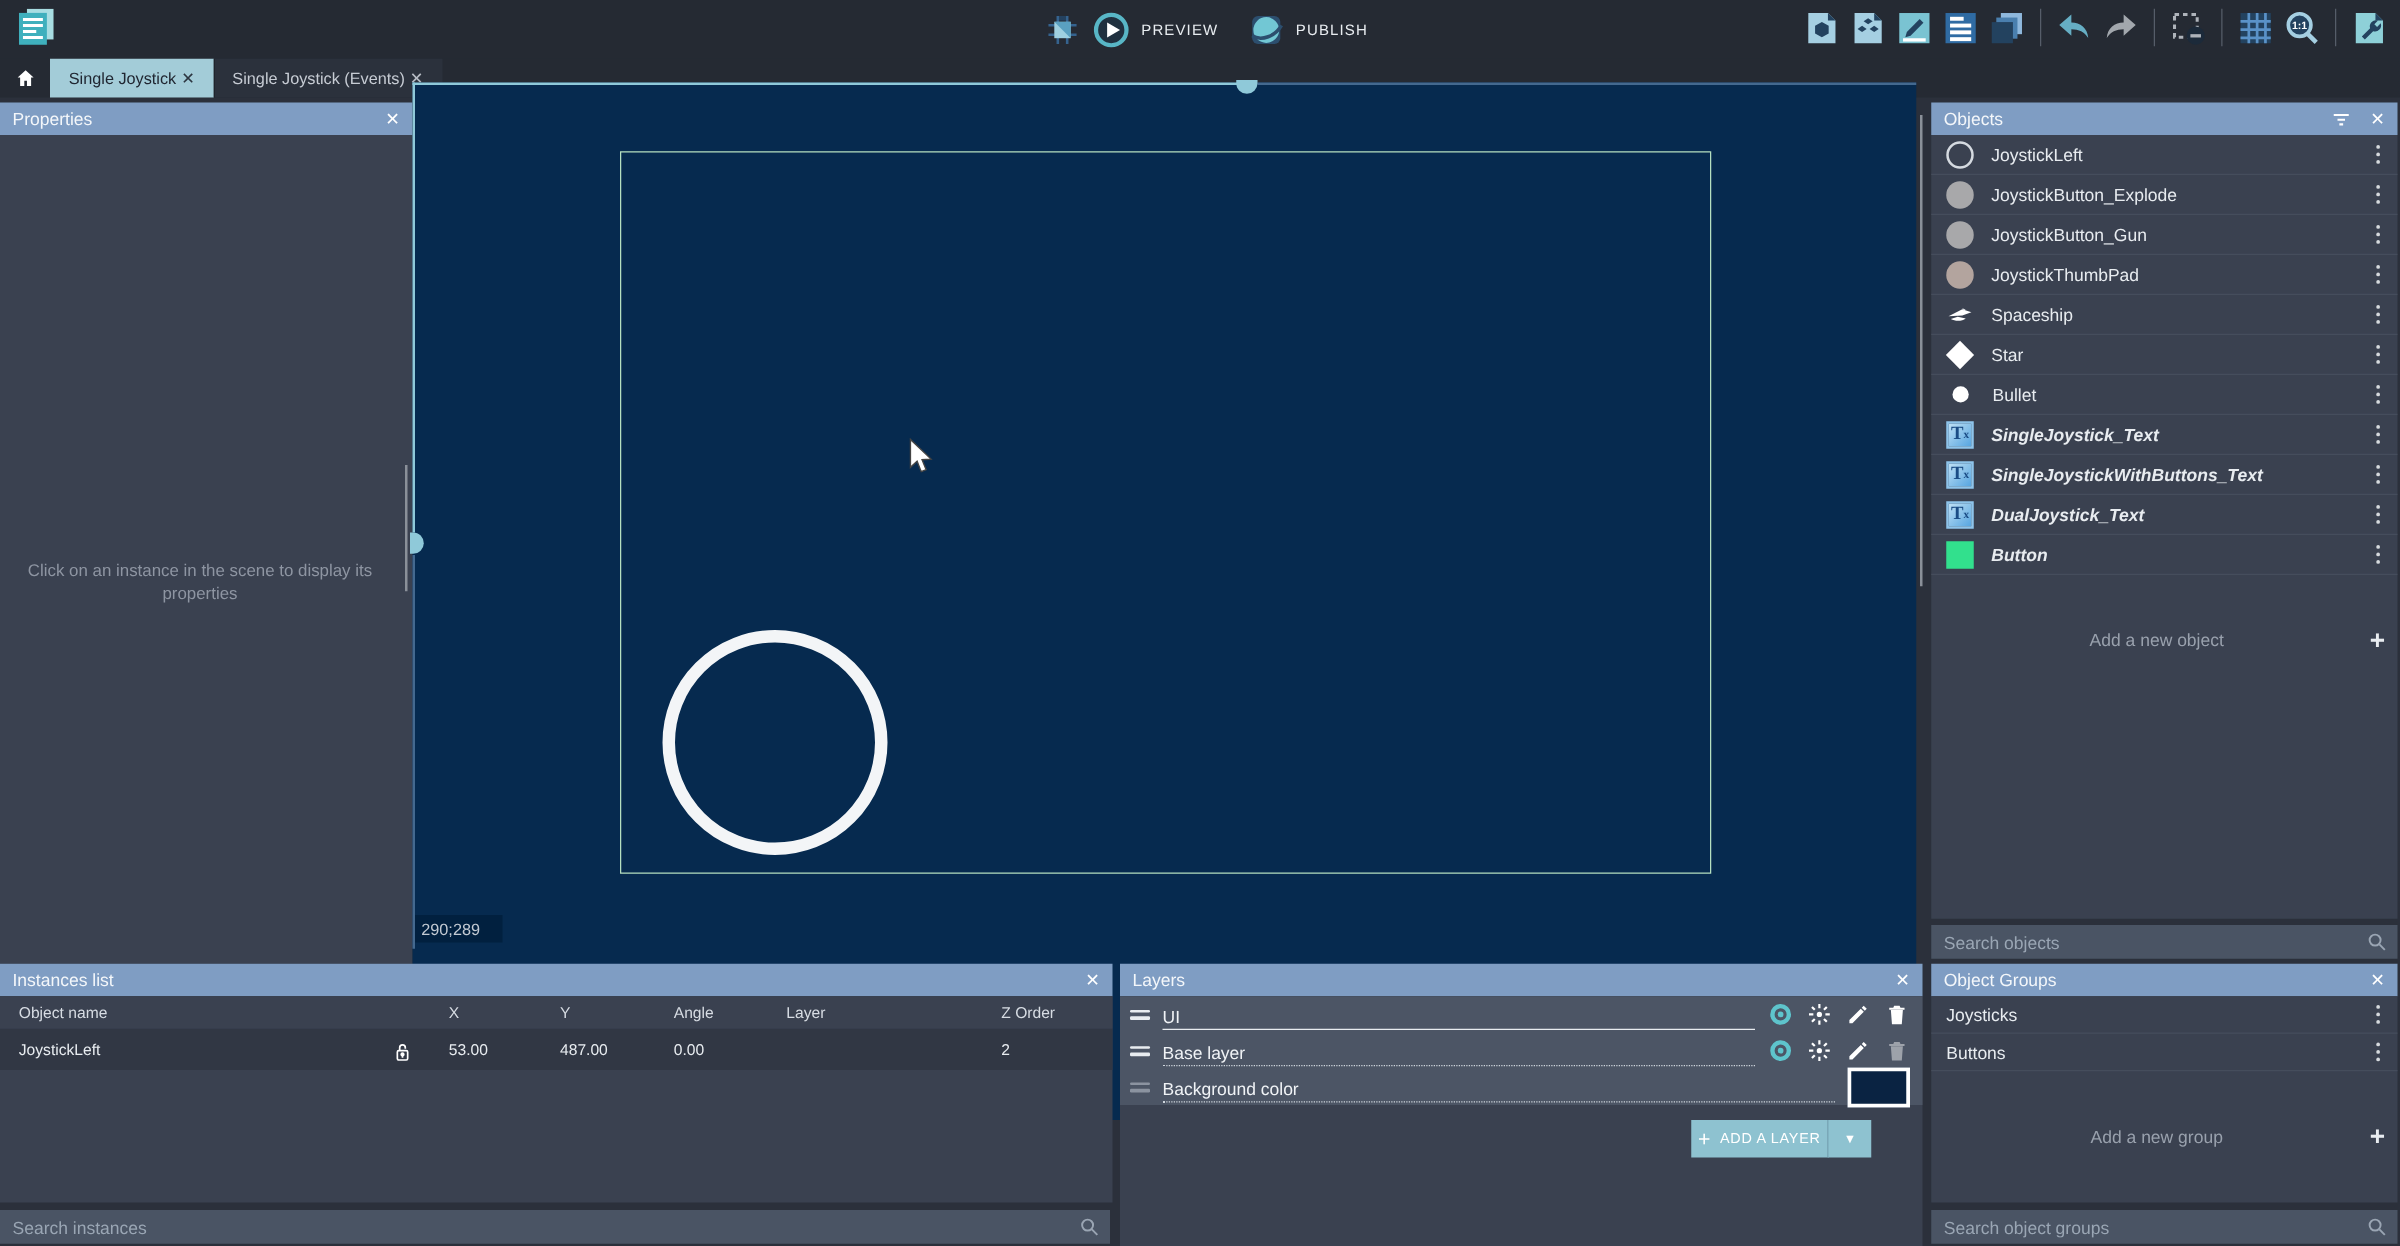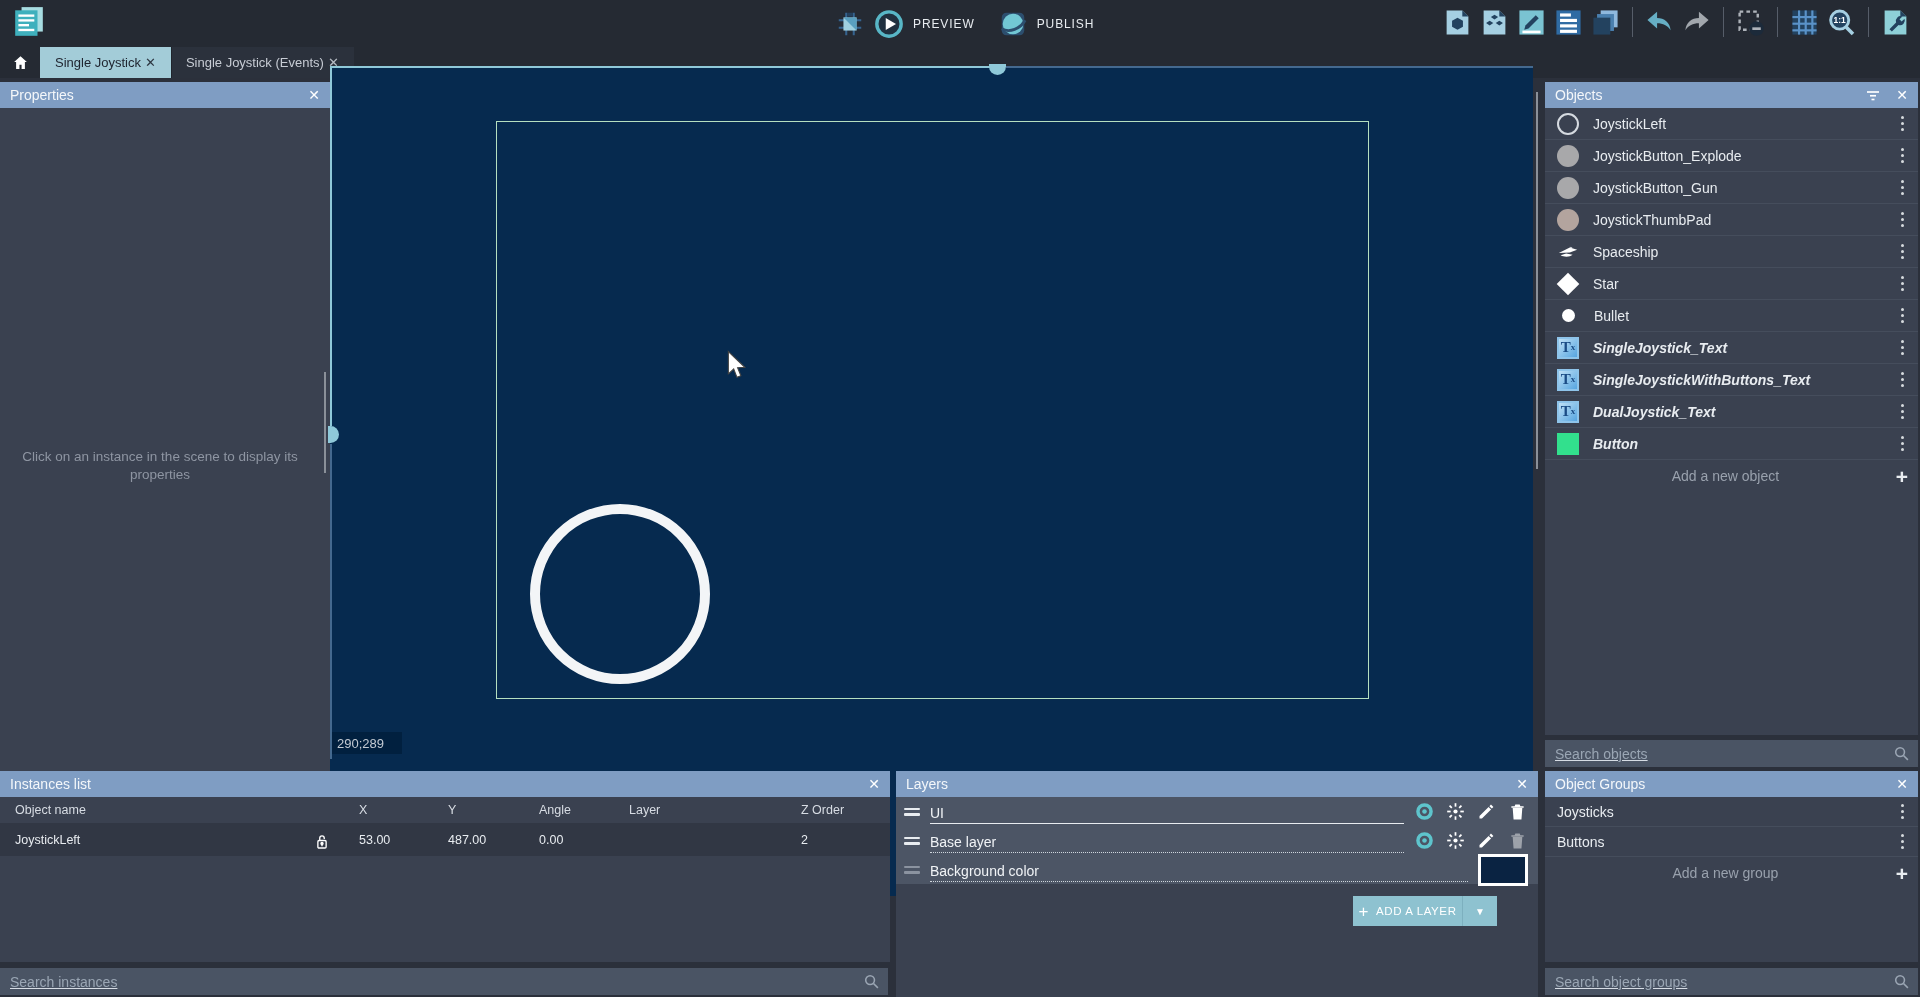--- a/index.html
+++ b/index.html
@@ -66,26 +66,26 @@
   .oi.gc{background:#a8a8aa;border-radius:50%;}
   .oi.tc{background:#b3a49e;border-radius:50%;}
   .oi.dm{width:16px;height:16px;flex:0 0 16px;margin:0 3px;background:#fff;transform:rotate(45deg);}
   .oi.dt{width:13px;height:13px;flex:0 0 13px;margin:0 5px;background:#fff;border-radius:50%;}
   .oi.gs{background:#32e08d;}
   .oi.tx{background:linear-gradient(135deg,#bfe0f5,#56a5e0);border:2px solid #8ec4ea;box-sizing:border-box;
          color:#1b4c85;font-family:"Liberation Serif",serif;font-weight:bold;font-size:15px;line-height:1;}
   .oi.tx i{font-size:9px;font-style:normal;}
   .vdots{display:flex;flex-direction:column;gap:2.5px;padding:4px 6px;}
   .vdots i{width:3.5px;height:3.5px;border-radius:50%;background:#d6dade;}
-  .add-row{height:32px;display:flex;align-items:center;padding:0 10px;color:#99a1ad;font-size:14px;}
+  .add-row{height:32px;display:flex;align-items:center;padding:0 10px;color:#99a1ad;font-size:14px;margin-top:36px;}
   .add-row .al{flex:1;text-align:center;}
   .plus{color:#e8ecf0;font-size:21px;line-height:1;font-weight:bold;}
   .search-strip{position:absolute;height:27px;background:#4a5464;display:flex;align-items:center;padding:0 8px;box-sizing:border-box;}
   .search-strip input{flex:1;background:transparent;border:none;outline:none;color:#d6dce4;font-size:14px;
-                      font-family:"Liberation Sans",sans-serif;text-decoration:underline;}
+                      font-family:"Liberation Sans",sans-serif;}
   .search-strip input::placeholder{color:#9aa6b4;opacity:1;}
   .search-strip svg{width:17px;height:17px;flex:0 0 17px;}
 
   
   .inst-colhead{position:absolute;left:0;top:797px;width:890px;height:26px;background:#3a4150;color:#d7dce3;font-size:12.5px;}
   .inst-colhead span{position:absolute;top:6px;}
   .inst-row{position:absolute;left:0;top:823px;width:890px;height:33px;background:#313744;color:#e8ecf0;font-size:12.5px;}
   .inst-row span{position:absolute;top:10px;}
   .inst-lock{position:absolute;top:7px;width:18px;height:19px;}
 

